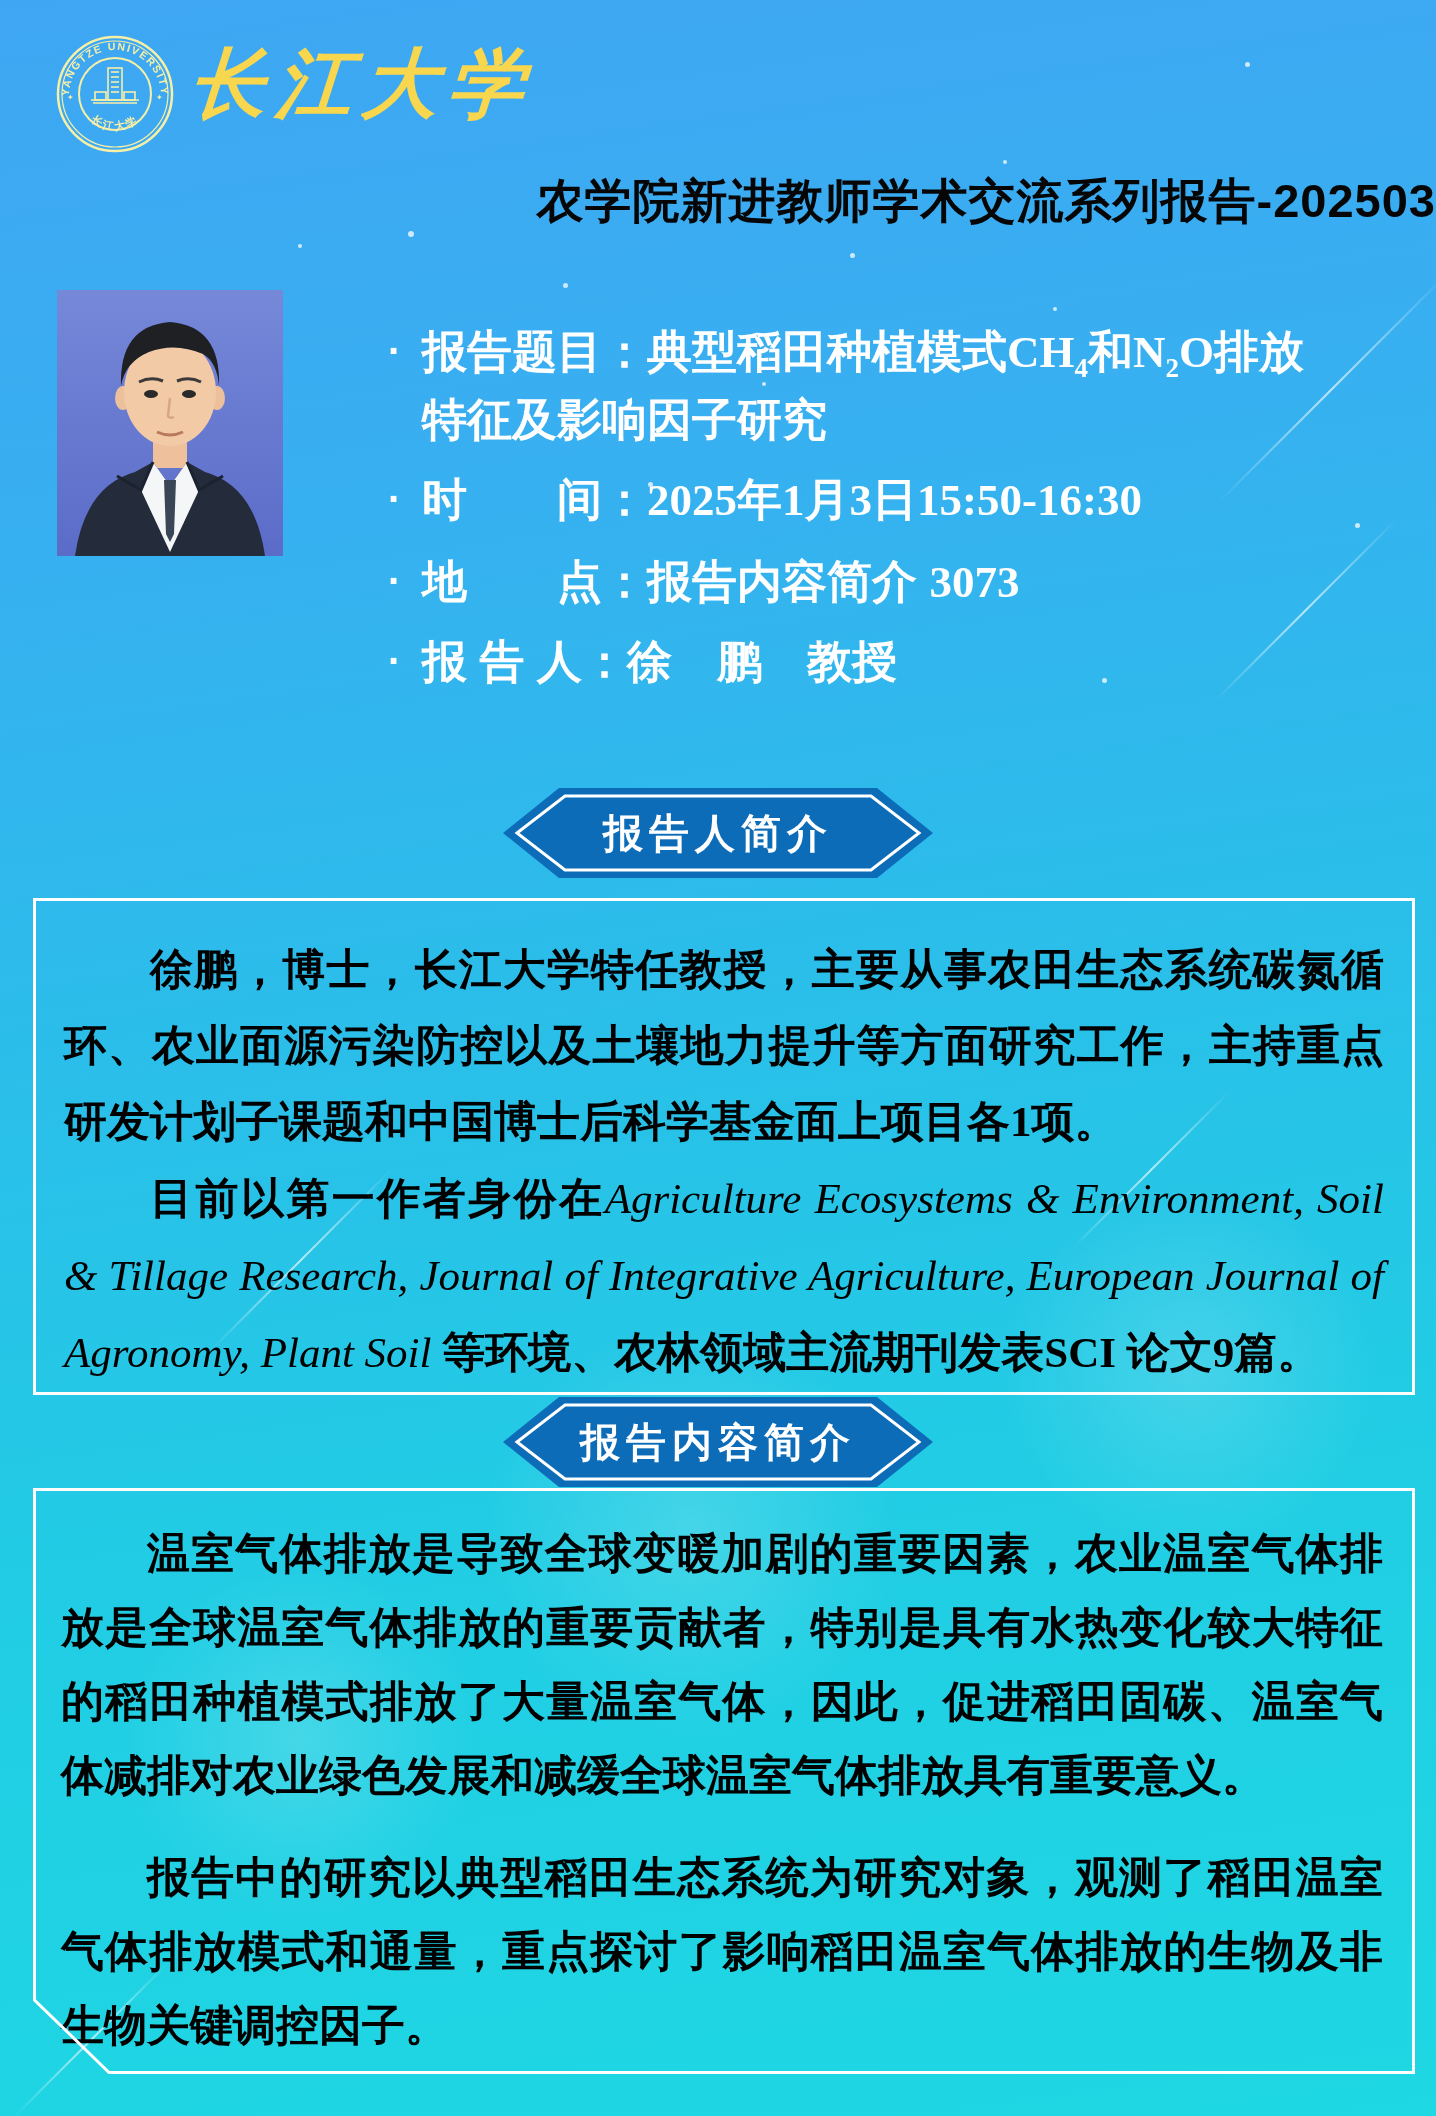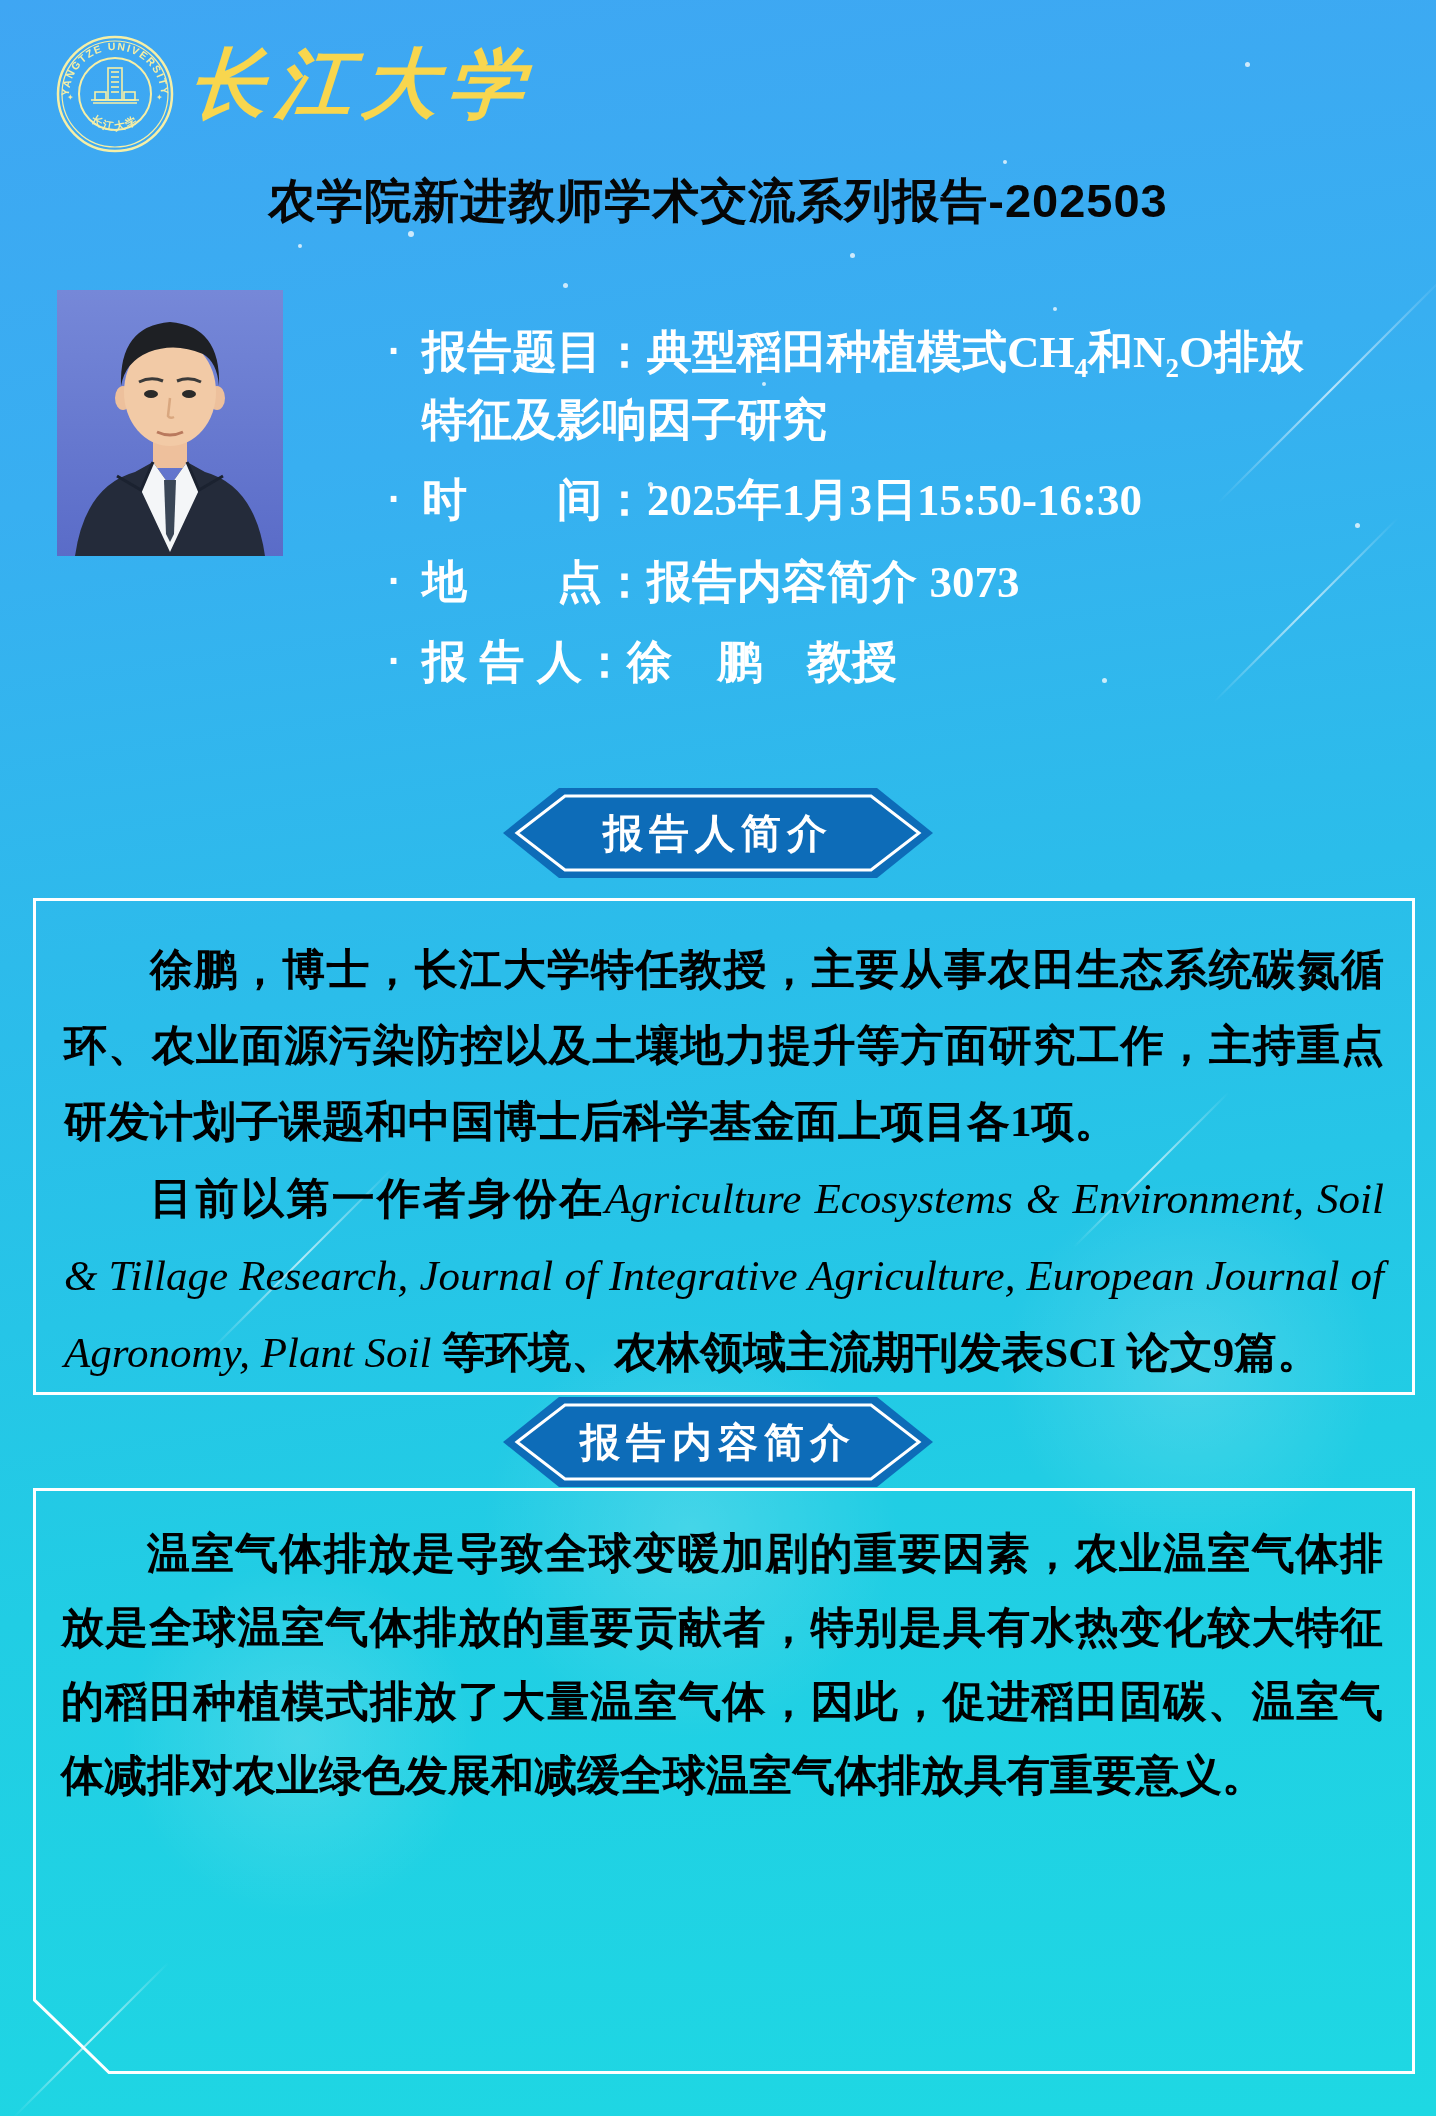--- a/index.html
+++ b/index.html
@@ -11,21 +11,21 @@
   .dot{position:absolute;background:#fff;border-radius:50%;opacity:.75;}
   
   .streak{position:absolute;width:2px;background:linear-gradient(to bottom,rgba(255,255,255,0),rgba(255,255,255,.65),rgba(255,255,255,0));transform:rotate(45deg);}
   
   .blob{position:absolute;border-radius:50%;background:radial-gradient(circle,rgba(255,255,255,.16),rgba(255,255,255,0) 70%);}
 
   .logo{position:absolute;left:55px;top:34px;width:120px;height:120px;}
   .uni-name{position:absolute;left:190px;top:34px;font-family:"DejaVu Serif","Liberation Serif",serif;
     font-style:italic;font-weight:bold;font-size:76px;color:#f8d64e;letter-spacing:10px;
     transform:skewX(-4deg);}
-  .title{position:absolute;left:0;top:170px;width:100%;text-align:center;box-sizing:border-box;
+  .title{position:absolute;left:0;top:170px;width:100%;text-align:right;box-sizing:border-box;
     font-size:47px;font-weight:900;color:#060606;letter-spacing:1px;}
 
   .photo{position:absolute;left:57px;top:290px;width:226px;height:266px;}
 
   .info{position:absolute;left:388px;top:318px;width:1040px;color:#fff;font-weight:900;font-size:45px;}
   .info-item{position:absolute;left:0;display:flex;align-items:flex-start;line-height:67px;}
   .info-item .dotmark{width:34px;flex:0 0 34px;font-size:40px;line-height:67px;}
   .info-item .itext{flex:1;}
   .i1{top:0;} .i2{top:148px;} .i3{top:230px;} .i4{top:310px;}
 
@@ -189,15 +189,16 @@
       <polygon points="14,47 62,10 368,10 416,47 368,84 62,84" fill="none" stroke="#ffffff" stroke-width="3"></polygon>
     </svg>
     <div class="blabel">报告内容简介</div>
   </div>
 
   <div class="box box2">
     <svg class="frame" width="1382" height="586" viewBox="0 0 1382 586">
       <polygon points="1.5,1.5 1380.5,1.5 1380.5,584.5 76,584.5 1.5,512" fill="none" stroke="#ffffff" stroke-width="3"></polygon>
     </svg>
     <p><span>温室气体排放是导致全球变暖加剧的重要因素，农业温室气体排放是全球温室气体排放的重要贡献者，特别是具有水热变化较大特征的稻田种植模式排放了大量温室气体，因此，促进稻田固碳、温室气体减排对农业绿色发展和减缓全球温室气体排放具有重要意义。</span></p>
+    <p><span>报告中的研究以典型稻田生态系统为研究对象，观测了稻田温室气体排放模式和通量，重点探讨了影响稻田温室气体排放的生物及非生物关键调控因子。</span></p>
   </div>
 
 </div>
 
 </body></html>

